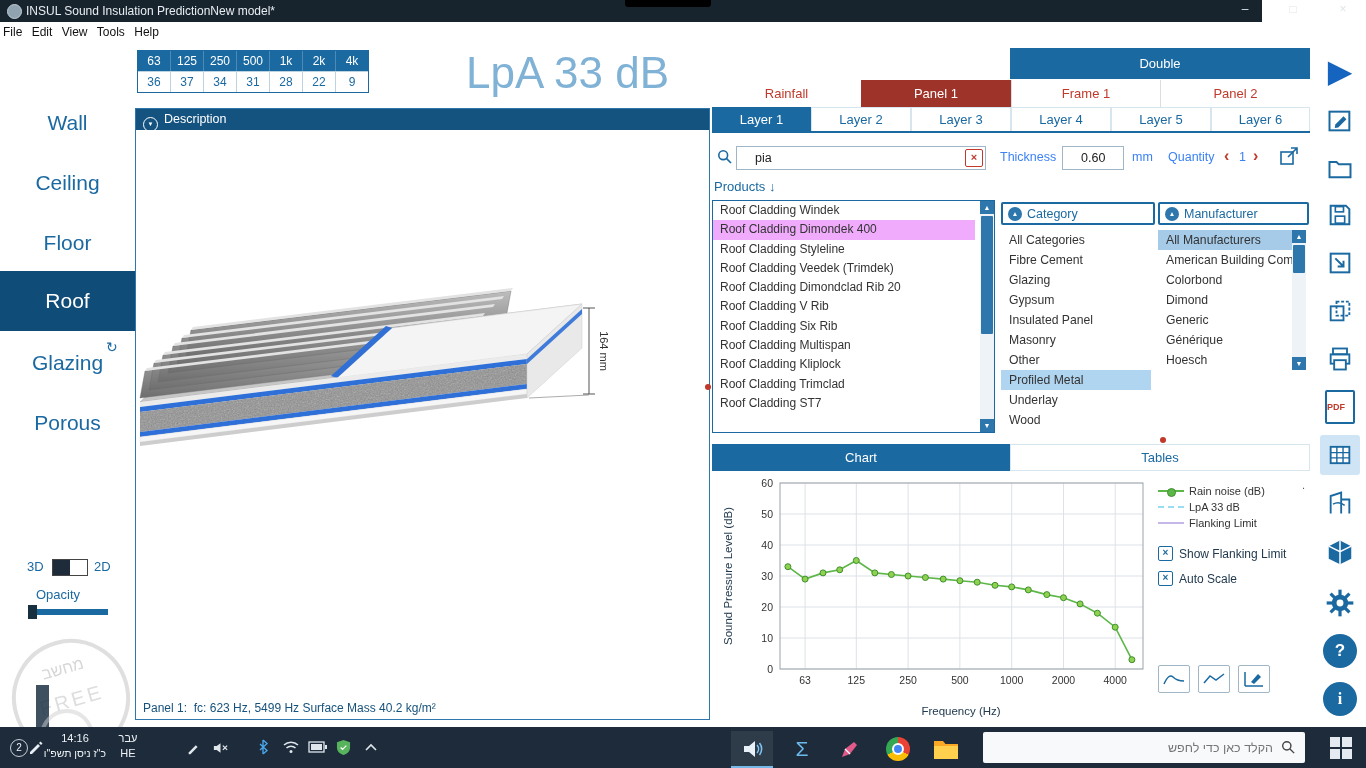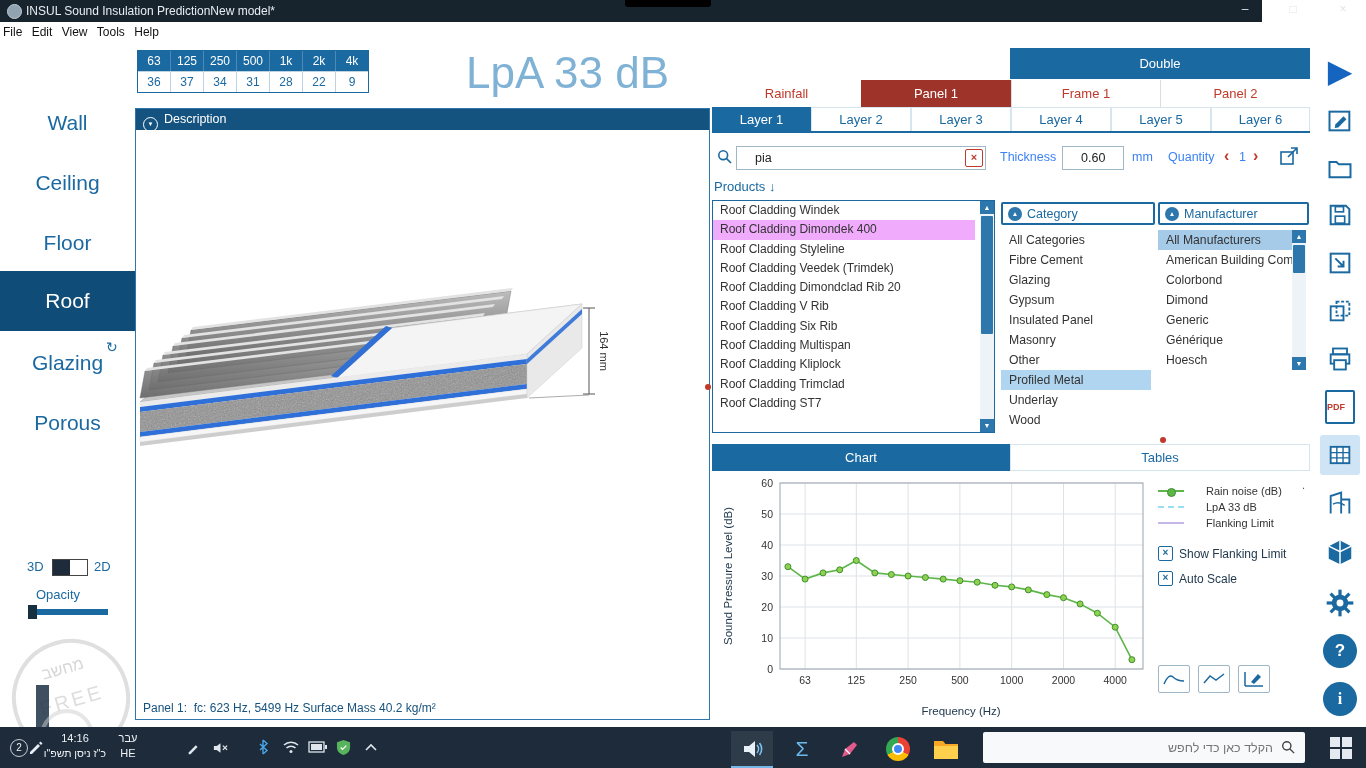--- a/index.html
+++ b/index.html
@@ -83,21 +83,21 @@
   #manlist{position:absolute;left:446px;top:187px;width:134px}
   #mansb{position:absolute;left:580px;top:187px;width:14px;height:140px;background:#eef3f8}
   .reddot{position:absolute;width:6px;height:6px;border-radius:50%;background:#c0392b}
 
   
   #chart-svg .tick{font:10.5px "Liberation Sans",sans-serif;fill:#333}
   #chart-svg .axlabel{font:11.5px "Liberation Sans",sans-serif;fill:#223a4e}
   .legend-row{position:absolute;left:446px;height:15px;display:flex;align-items:center}
   .legend-row .sw{width:26px;height:0;border-top:2px solid #888;position:relative}
   .legend-row .dot{position:absolute;left:9px;top:-4px;width:7px;height:7px;border-radius:50%;border:1px solid #3f8f2f}
-  .legend-row .lab{margin-left:22px;font-size:11px;color:#333}
+  .legend-row .lab{margin-left:5px;font-size:11px;color:#333}
   .cbrow{position:absolute;left:446px;display:flex;align-items:center}
   .cb{width:13px;height:13px;border:1.6px solid #1b69a1;border-radius:2px;background:#fff;color:#1b69a1;font-size:10px;font-weight:bold;text-align:center;line-height:12px}
   .cbrow .lab{margin-left:6px;font-size:12px;color:#223a4e}
   .chartbtn{position:absolute;top:622px;width:30px;height:26px;border:1px solid #9fb6c6;border-radius:2px;background:#fff;display:flex;align-items:center;justify-content:center}
 
   
   #toolbar{position:absolute;left:1314px;top:43px;width:52px;height:684px;background:#fff}
   .tool{position:absolute;left:6px;width:40px;height:40px;display:flex;align-items:center;justify-content:center}
   .tool.selbg{background:#cfe4f4;border-radius:3px}
   .circbtn{width:34px;height:34px;border-radius:50%;background:#1b69a1;color:#fff;text-align:center;font-weight:bold;display:flex;align-items:center;justify-content:center}

